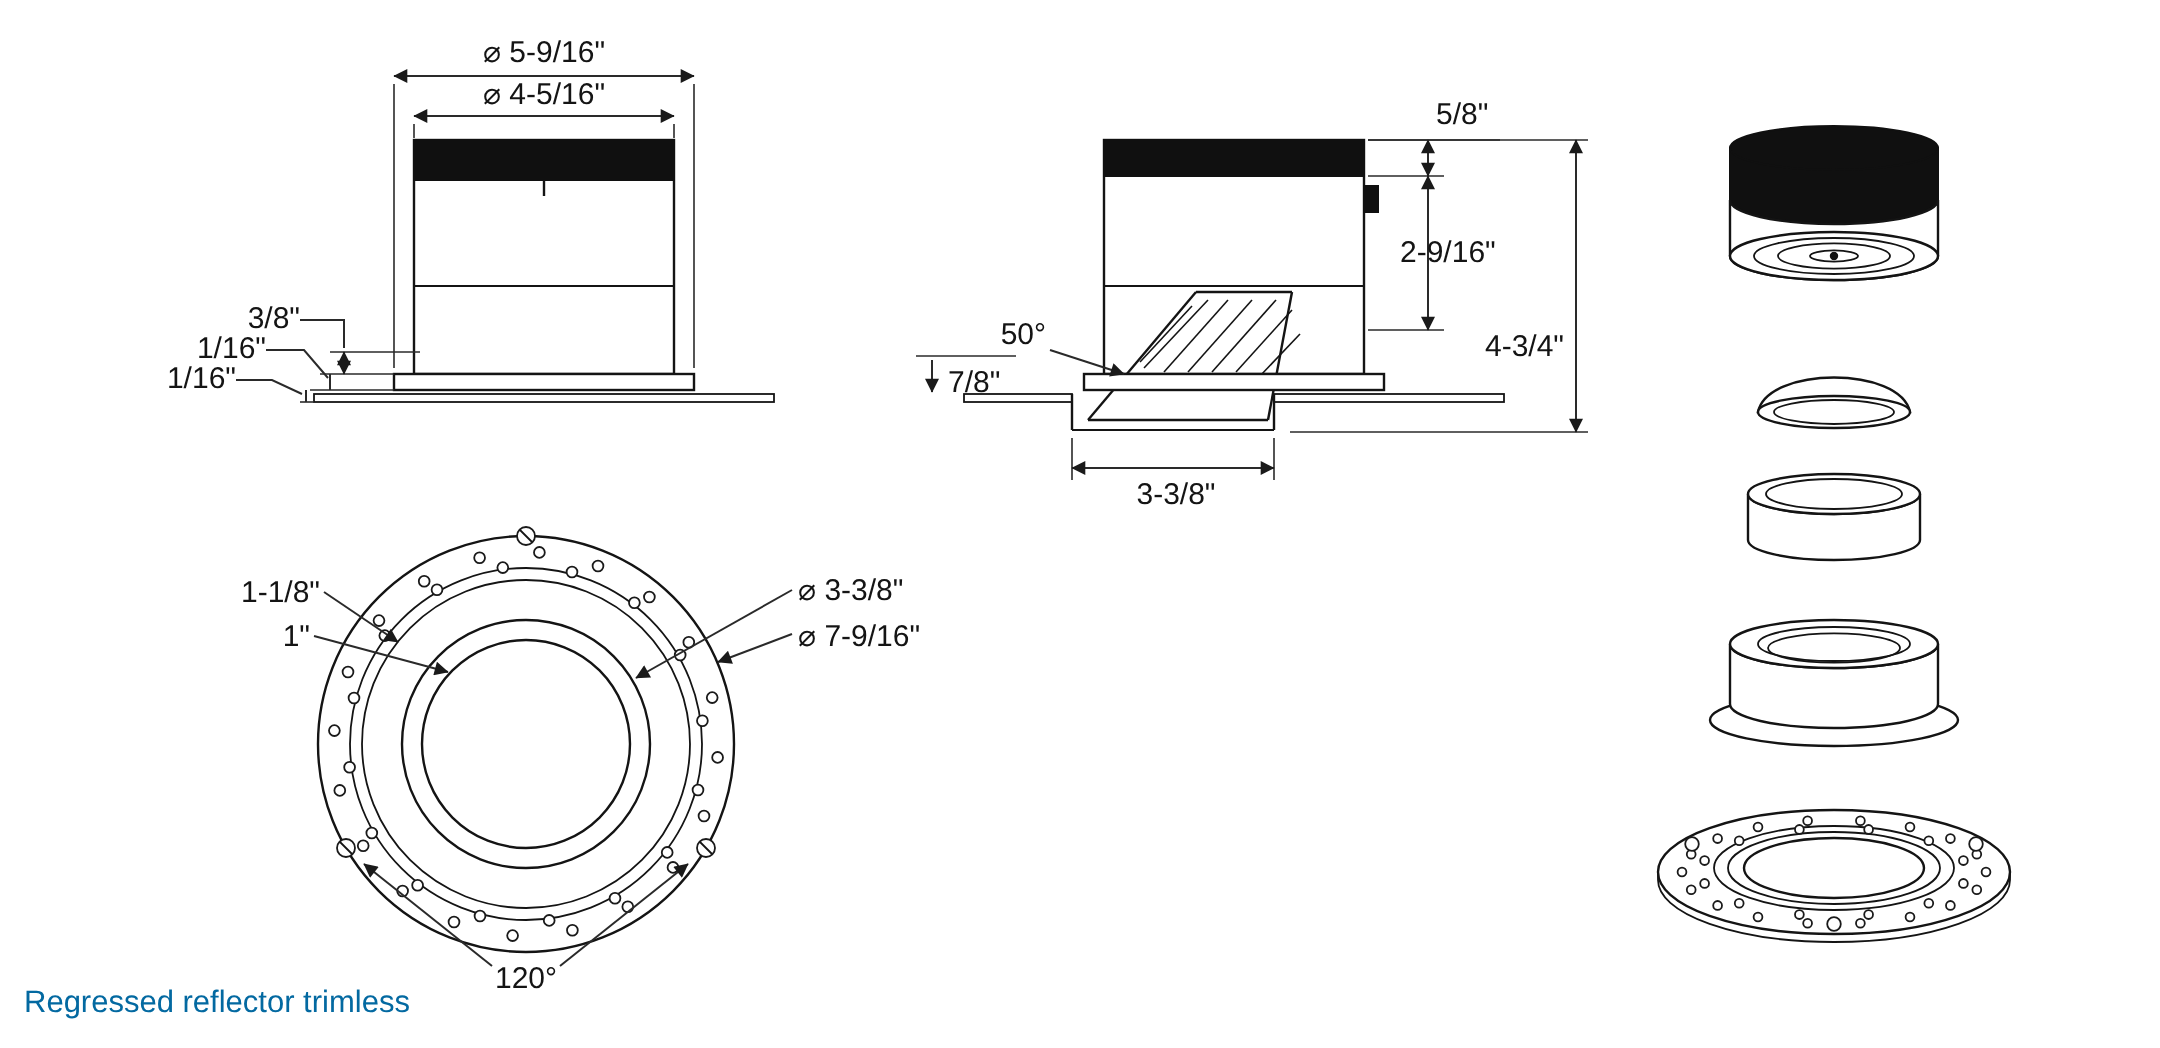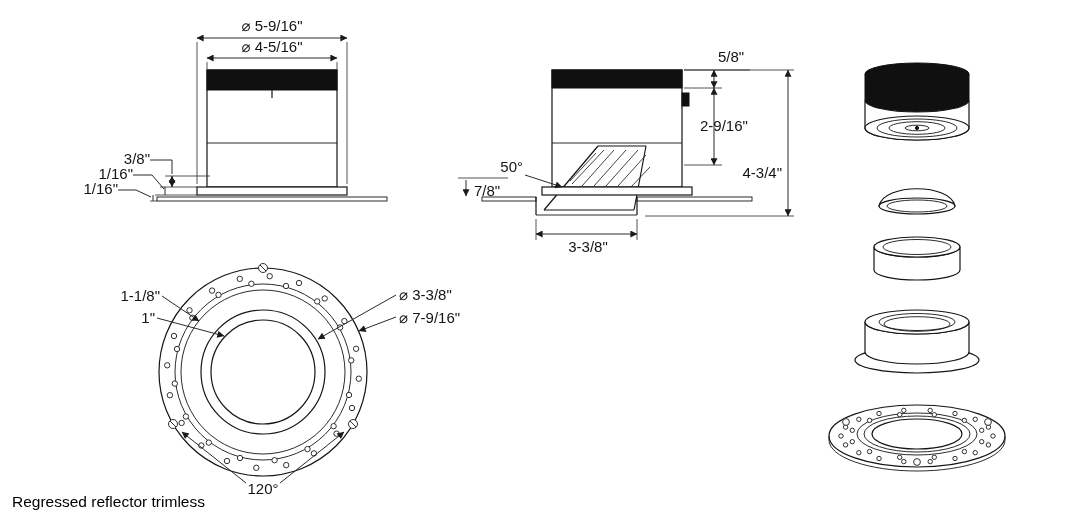--- a/index.html
+++ b/index.html
@@ -10,21 +10,21 @@
   .ln{stroke:#141414;stroke-width:1.2;fill:none}
   .lnthin{stroke:#141414;stroke-width:0.9;fill:none}
   .fillw{fill:#ffffff}
   .blk{fill:#101010;stroke:#101010}
   .ext{stroke:#2a2a2a;stroke-width:0.8;fill:none}
   .dim{stroke:#2a2a2a;stroke-width:1;fill:none}
   .ldr{stroke:#2a2a2a;stroke-width:1;fill:none}
   .hatch{stroke:#141414;stroke-width:0.8;fill:none}
   .hole{fill:#ffffff;stroke:#1a1a1a;stroke-width:0.9}
   .dtext{font-size:15px;fill:#141414;font-family:"Liberation Sans",sans-serif}
-  .caption{position:absolute;left:12px;top:493px;font-size:15.5px;color:#000000;font-family:"Liberation Sans",sans-serif}
+  .caption{position:absolute;left:12px;top:493px;font-size:15.5px;color:#0369a1;font-family:"Liberation Sans",sans-serif}
 </style>
 </head>
 <body>
 
 <div class="canvas">
 <svg width="1080" height="524" viewBox="0 0 1080 524">
   <defs>
     <marker id="arr" viewBox="0 0 10 10" refX="9.5" refY="5" markerWidth="9" markerHeight="7" orient="auto-start-reverse">
       <path d="M0,0 L10,5 L0,10 Z" fill="#1a1a1a"></path>
     </marker>

